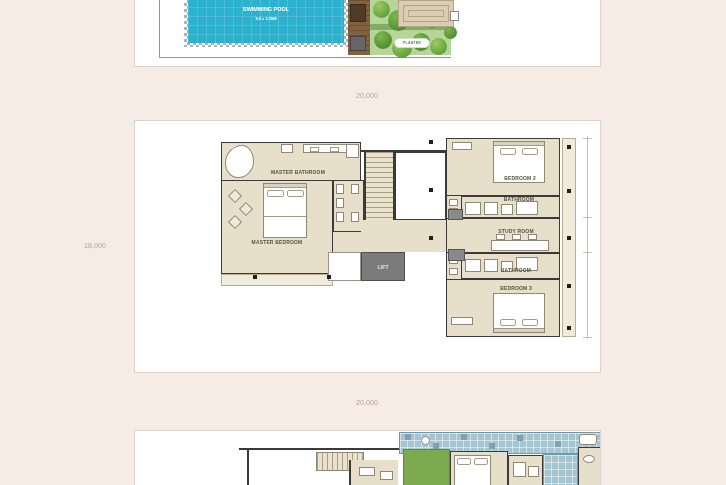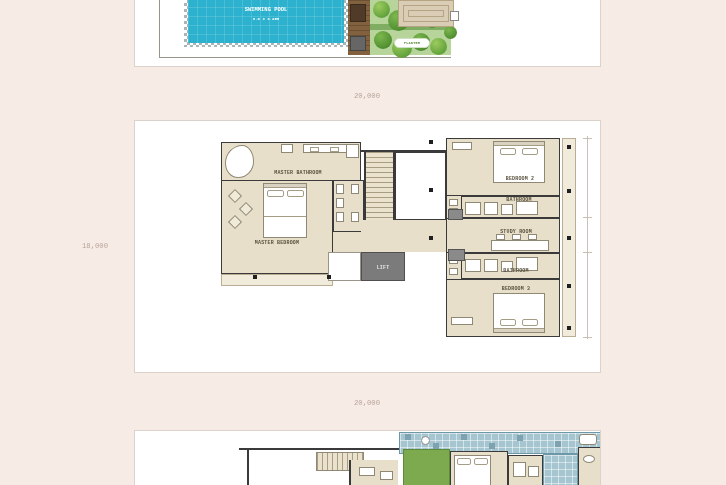--- a/index.html
+++ b/index.html
@@ -1,17 +1,17 @@
 <!DOCTYPE html>
 <html><head>
 <meta charset="utf-8">
 <style>
   html,body{margin:0;padding:0;}
   .canvas{position:relative;width:726px;height:485px;background:#f7ebe6;overflow:hidden;
-          font-family:Liberation Mono, monospace;}
+          font-family:Liberation Sans, sans-serif;}
   .panel{position:absolute;background:#ffffff;border:1px solid #dad2cb;box-sizing:border-box;overflow:hidden;}
   .abs{position:absolute;box-sizing:border-box;}
   .room{position:absolute;background:#e7dfc9;border:1.5px solid #3a3a3a;box-sizing:border-box;}
   .wall{position:absolute;background:#3a3a3a;}
   .thinline{position:absolute;background:#9a938a;}
   .fx{position:absolute;background:#ffffff;border:1px solid #8f8875;box-sizing:border-box;}
   .gbox{position:absolute;background:#8a8a8a;border:1px solid #545454;box-sizing:border-box;}
   .dot{position:absolute;width:4px;height:4px;background:#1f1f1f;}
   .tick{position:absolute;background:#cabfb4;}
   .bed{position:absolute;background:#ffffff;border:1px solid #8f8875;box-sizing:border-box;}

